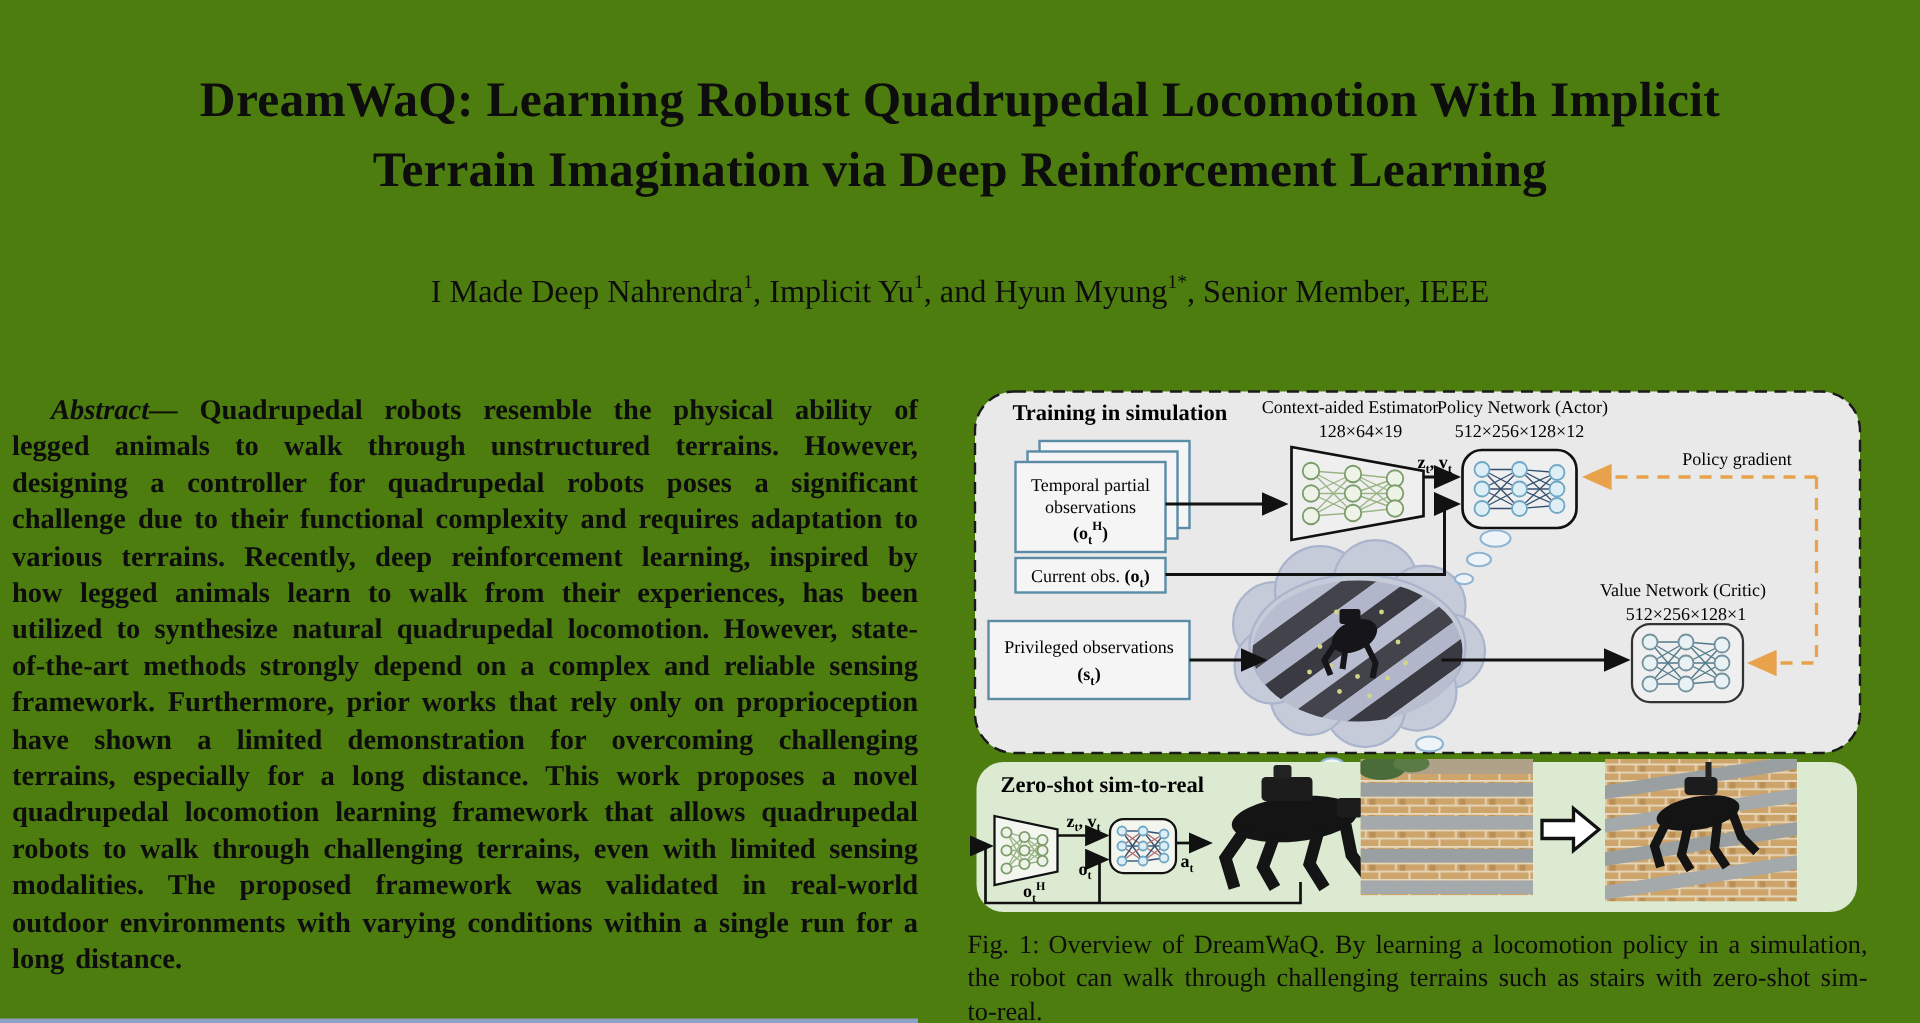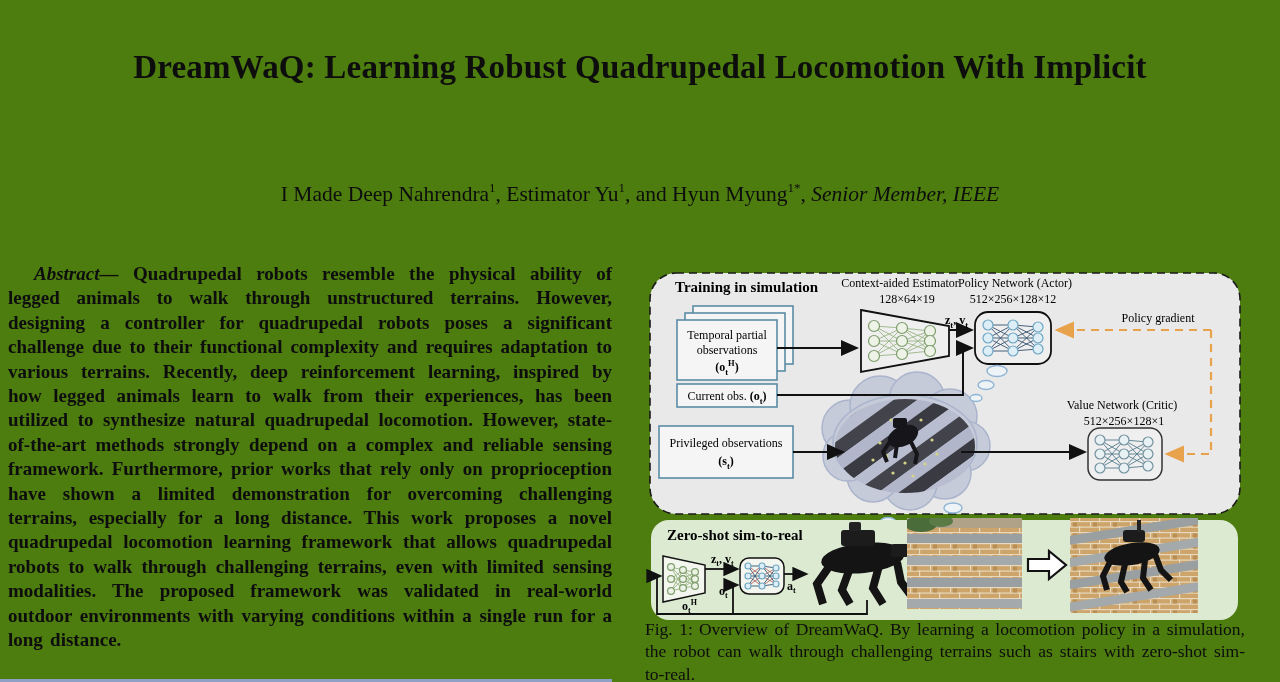--- a/index.html
+++ b/index.html
@@ -3,29 +3,29 @@
 <meta charset="utf-8">
 <style>
   html,body{margin:0;padding:0;}
   .page{position:relative;width:1280px;height:682px;background:#4d7c0f;overflow:hidden;
         font-family:"Liberation Serif", serif;color:#0d0d0d;}
 
   .title{position:absolute;left:0;top:44px;width:1280px;text-align:center;
          font-size:33px;font-weight:bold;line-height:47px;letter-spacing:.2px;}
   .authors{position:absolute;left:0;top:181px;width:1280px;text-align:center;font-size:21.5px;}
   .authors sup{font-size:13px;position:relative;top:-1px;vertical-align:super;}
-  .authors .member{font-style:italic;}
+  .authors .member{}
 
   .abstract{position:absolute;left:8px;top:262px;width:604px;
             font-size:19px;font-weight:bold;line-height:24.4px;
             text-align:justify;word-spacing:2.5px;}
   .abstract .lead{display:inline-block;width:26px;}
   .abstract .ab-label{font-style:italic;}
 
-  .figure-wrap{position:absolute;left:645px;top:256px;width:600px;height:358px;margin-top:12px;}
+  .figure-wrap{position:absolute;left:645px;top:256px;width:600px;height:358px;}
   .figure-wrap svg{display:block;}
 
   .caption{position:absolute;left:645px;top:618px;width:600px;
            font-size:17.5px;line-height:22.4px;text-align:justify;word-spacing:1px;}
   .caption .cap-tag{margin-right:6px;font-family:Liberation Serif, serif;}
 
   .footnote-cut{position:absolute;left:0;bottom:0;width:612px;height:3px;
                 background:#8fa0c6;}
 
   text{font-family:"Liberation Serif", serif;}
@@ -34,24 +34,25 @@
   .fig-box-text{font-size:12px;}
   .fig-sym{font-weight:bold;font-size:12px;}
 </style>
 </head>
 <body>
 
 <div class="page">
 
   <div class="title">
     <div>DreamWaQ: Learning Robust Quadrupedal Locomotion With Implicit</div>
+    <div>Terrain Imagination via Deep Reinforcement Learning</div>
   </div>
 
   <div class="authors">
-    <span>I Made Deep Nahrendra</span><sup>1</sup><span>, </span><span>Estimator Yu</span><sup>1</sup><span>, and </span><span>Hyun Myung</span><sup>1*</sup><span>, </span><span class="member">Senior Member, IEEE</span>
+    <span>I Made Deep Nahrendra</span><sup>1</sup><span>, </span><span>Implicit Yu</span><sup>1</sup><span>, and </span><span>Hyun Myung</span><sup>1*</sup><span>, </span><span class="member">Senior Member, IEEE</span>
   </div>
 
   <div class="abstract">
     <span class="lead"></span><span class="ab-label"><span>Abstract</span><span>— </span></span><span>Quadrupedal robots resemble the physical ability of legged animals to walk through unstructured terrains. However, designing a controller for quadrupedal robots poses a significant challenge due to their functional complexity and requires adaptation to various terrains. Recently, deep reinforcement learning, inspired by how legged animals learn to walk from their experiences, has been utilized to synthesize natural quadrupedal locomotion. However, state-of-the-art methods strongly depend on a complex and reliable sensing framework. Furthermore, prior works that rely only on proprioception have shown a limited demonstration for overcoming challenging terrains, especially for a long distance. This work proposes a novel quadrupedal locomotion learning framework that allows quadrupedal robots to walk through challenging terrains, even with limited sensing modalities. The proposed framework was validated in real-world outdoor environments with varying conditions within a single run for a long distance.</span>
   </div>
 
   <div class="figure-wrap">
   <svg width="600" height="358" viewBox="0 0 600 358" xmlns="http://www.w3.org/2000/svg">
     <defs>
       <marker id="arrB" markerWidth="9" markerHeight="8" refX="7" refY="4" orient="auto">

